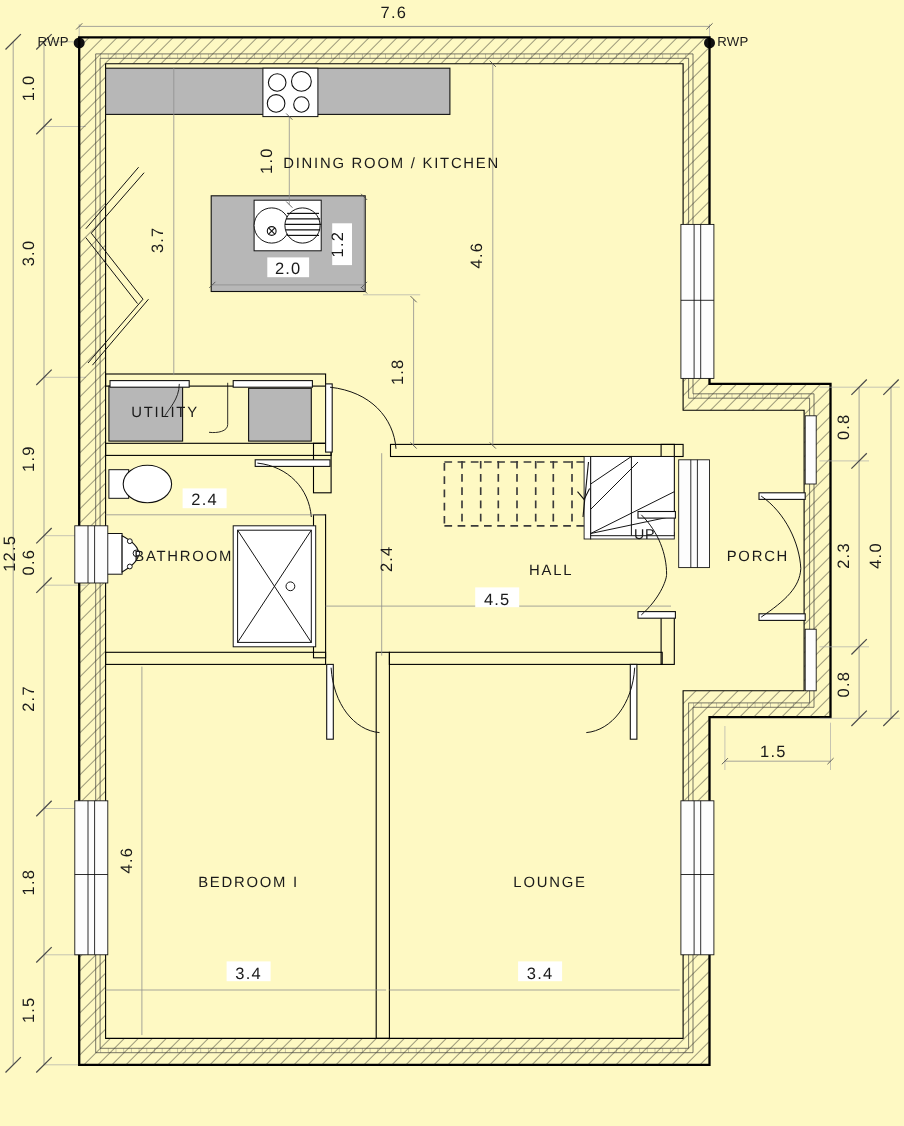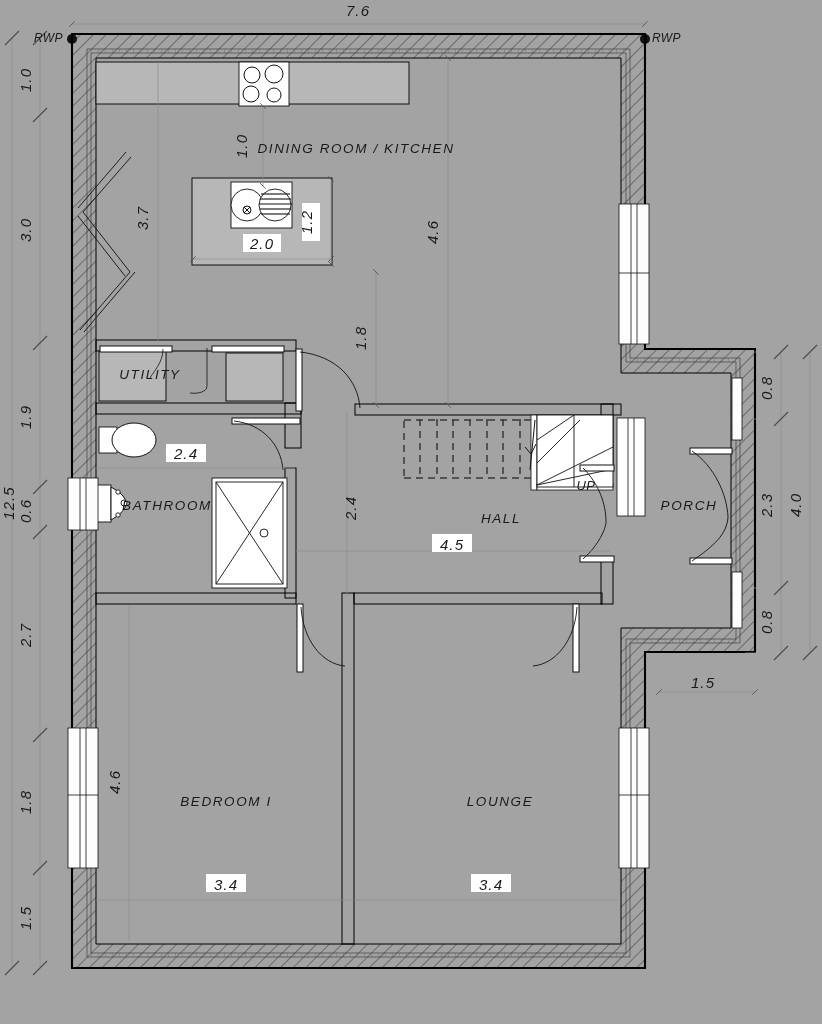--- a/index.html
+++ b/index.html
@@ -1,18 +1,18 @@
 <!DOCTYPE html>
 <html><head>
 <meta charset="utf-8">
 <title>Ground Floor Plan</title>
 <style>
   html,body{margin:0;padding:0;background:#ffffff;}
   body{font-family:"Liberation Sans","DejaVu Sans",sans-serif;}
-  #plan-root{position:relative;width:822px;height:1024px;background:#a3a3a3;overflow:hidden;font-style:italic;}
+  #plan-root{position:relative;width:822px;height:1024px;background:#fef9c3;overflow:hidden;}
   svg.plan{position:absolute;top:0;left:0;width:822px;height:1024px;display:block;}
   text{font-family:"Liberation Sans","DejaVu Sans",sans-serif;fill:#1a1a1a;}
   .dimtxt{font-size:15px;letter-spacing:1.1px;}
   .roomtxt{font-size:13.5px;letter-spacing:1.6px;}
   .rwptxt{font-size:12px;letter-spacing:0.3px;}
   .uptxt{font-size:13px;letter-spacing:0.5px;}
   .dimline{stroke:#8c8c8c;stroke-width:0.7;fill:none;}
   .extline{stroke:#a8a8a8;stroke-width:0.6;fill:none;}
   .tick{stroke:#4a4a4a;stroke-width:1.1;fill:none;}
   .wallout{fill:none;stroke:#000;stroke-width:2.1;}

